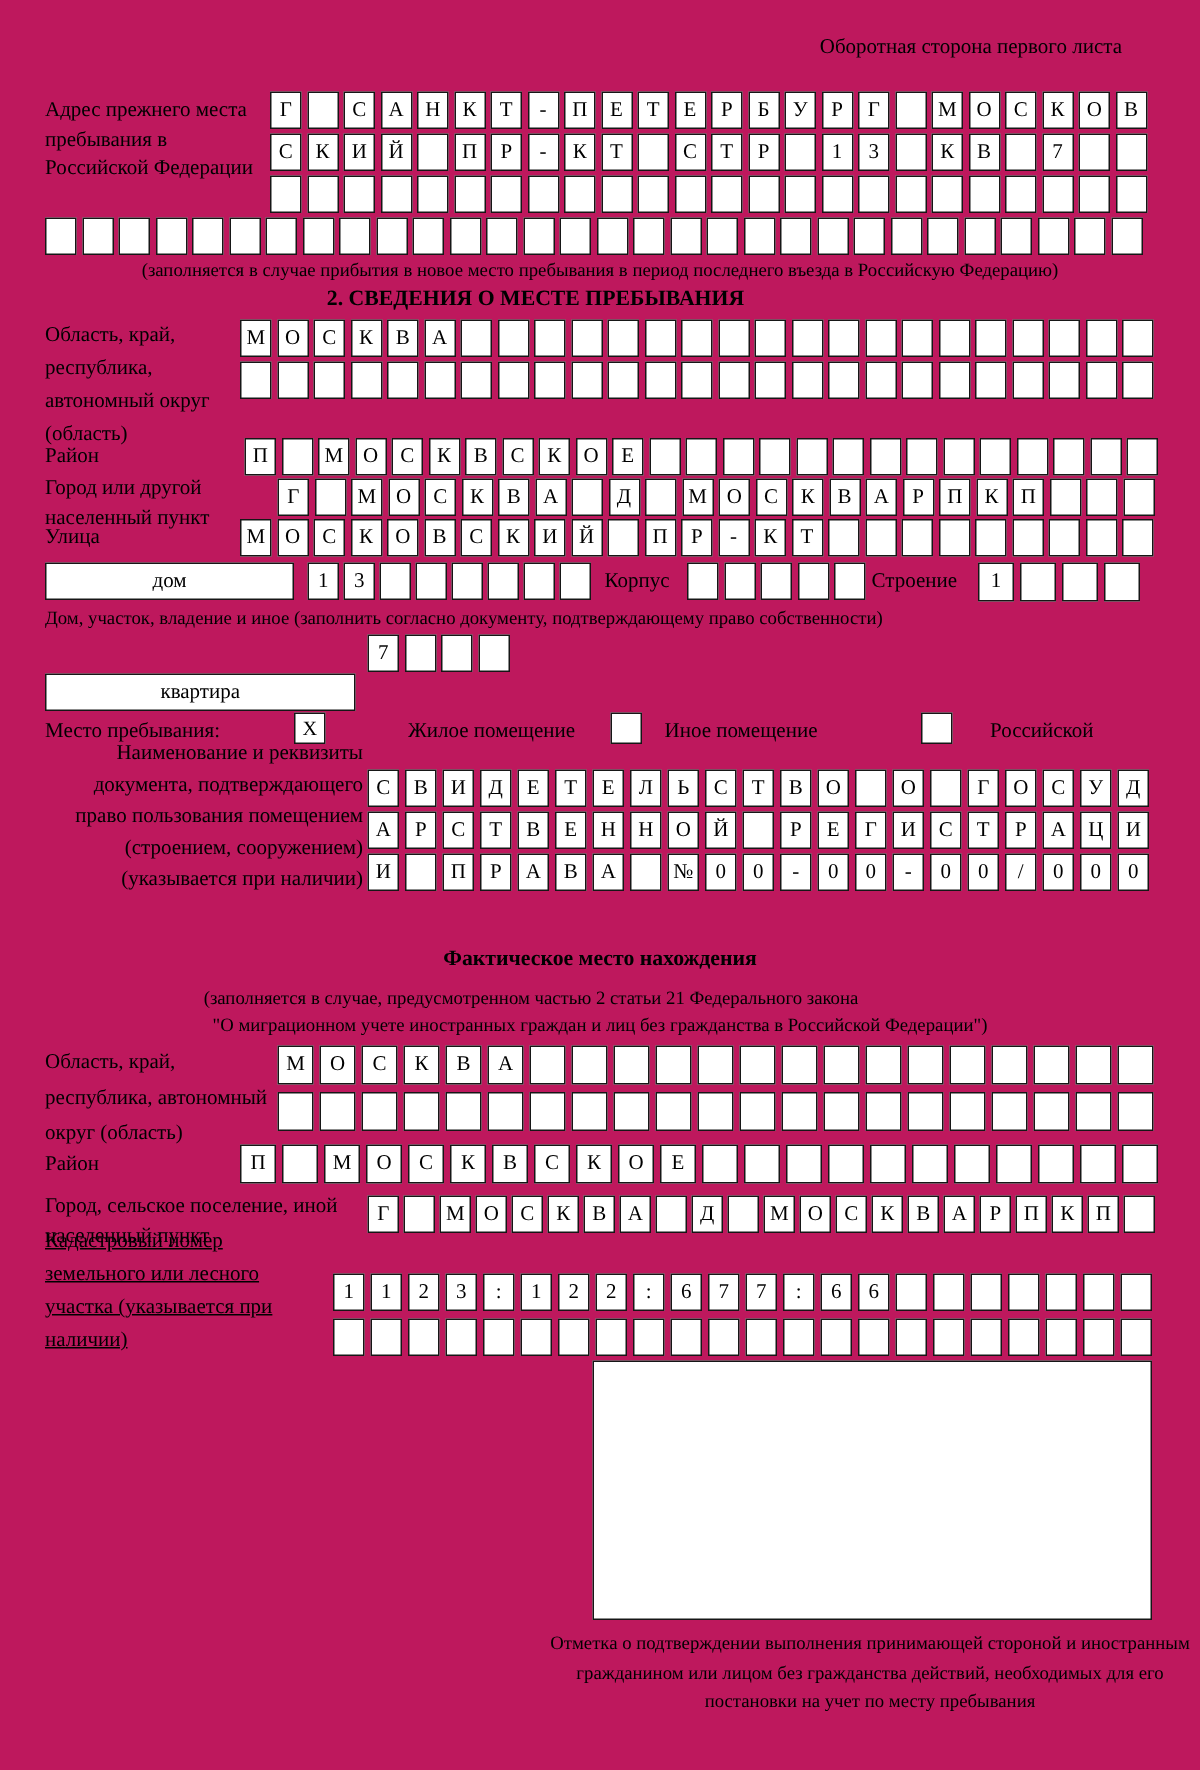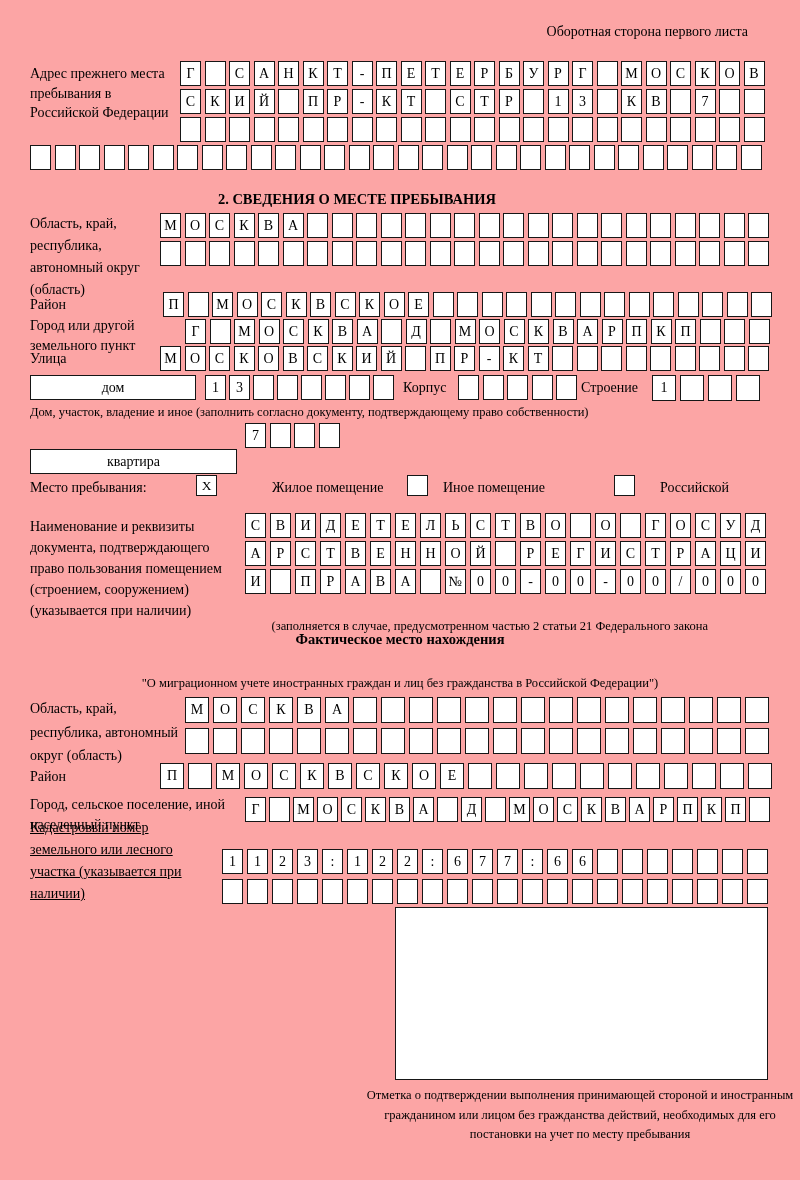--- a/index.html
+++ b/index.html
@@ -1,18 +1,18 @@
 <!DOCTYPE html>
 <html><head>
 <meta charset="utf-8">
 <style>
   * { margin:0; padding:0; box-sizing:border-box; }
   html,body { background:#fff; }
   body { font-family:"Liberation Serif","DejaVu Serif",serif; color:#000; }
-  #page { position:relative; width:800px; height:1180px; background:#fca5a5; overflow:hidden; }
+  #page { position:relative; width:800px; height:1180px; background:#be185d; overflow:hidden; }
   .abs { position:absolute; }
   .label { font-size:14px; line-height:19.5px; }
   .note { font-size:12.5px; line-height:17px; }
   .center { text-align:center; }
   .bold { font-weight:bold; }
   .row { display:flex; gap:3.5px; }
   .row-g3 { gap:3px; }
   .row-g4 { gap:4px; }
   .cbox { flex:0 0 auto; width:21px; height:25px; border:1.7px solid #161616;
           display:flex; align-items:center; justify-content:center;
@@ -135,20 +135,21 @@
       <div class="cbox"></div>
       <div class="cbox"></div>
       <div class="cbox"></div>
       <div class="cbox"></div>
       <div class="cbox"></div>
       <div class="cbox"></div>
       <div class="cbox"></div>
       <div class="cbox"></div>
       <div class="cbox"></div>
     </div>
+  <div class="abs note center" style="left:0; top:172px; width:800px;">(заполняется в случае прибытия в новое место пребывания в период последнего въезда в Российскую Федерацию)</div>
 
   <div class="abs bold center" style="left:0; top:191px; width:714px; font-size:14.5px;">2. СВЕДЕНИЯ О МЕСТЕ ПРЕБЫВАНИЯ</div>
 
   <div class="abs label" style="left:30px; top:213px; width:132px; line-height:22px;">Область, край, республика, автономный округ (область)</div>
   <div class="abs row" style="left:160px; top:213px;">
       <div class="cbox">М</div>
       <div class="cbox">О</div>
       <div class="cbox">С</div>
       <div class="cbox">К</div>
       <div class="cbox">В</div>
@@ -223,21 +224,21 @@
       <div class="cbox"></div>
       <div class="cbox"></div>
       <div class="cbox"></div>
       <div class="cbox"></div>
       <div class="cbox"></div>
       <div class="cbox"></div>
       <div class="cbox"></div>
       <div class="cbox"></div>
     </div>
 
-  <div class="abs label" style="left:30px; top:316px; width:160px;">Город или другой земельного пункт</div>
+  <div class="abs label" style="left:30px; top:316px; width:160px;">Город или другой населенный пункт</div>
   <div class="abs row" style="left:185px; top:319px;">
       <div class="cbox">Г</div>
       <div class="cbox"></div>
       <div class="cbox">М</div>
       <div class="cbox">О</div>
       <div class="cbox">С</div>
       <div class="cbox">К</div>
       <div class="cbox">В</div>
       <div class="cbox">А</div>
       <div class="cbox"></div>
@@ -324,21 +325,21 @@
     </div>
 
   <div class="abs label" style="left:30px; top:478px;">Место пребывания:</div>
   <div class="abs chk" style="left:196px; top:475px;">X</div>
   <div class="abs label" style="left:229px; top:478px;margin-left:43px;">Жилое помещение</div>
   <div class="abs chk" style="left:407px; top:475px;"></div>
   <div class="abs label" style="left:443px; top:478px;">Иное помещение</div>
   <div class="abs chk" style="left:614px; top:475px;"></div>
   <div class="abs label" style="left:660px; top:478px;">Российской</div>
 
-  <div class="abs label" style="left:30px; top:516px; width:212px; line-height:21px;">Наименование и реквизиты документа, подтверждающего право пользования помещением (строением, сооружением) (указывается при наличии)</div>
+  <div class="abs label" style="left:30px; top:492px; width:212px; line-height:21px;text-align:right;">Наименование и реквизиты документа, подтверждающего право пользования помещением (строением, сооружением) (указывается при наличии)</div>
   <div class="abs row row-g4" style="left:245px; top:513px;">
       <div class="cbox">С</div>
       <div class="cbox">В</div>
       <div class="cbox">И</div>
       <div class="cbox">Д</div>
       <div class="cbox">Е</div>
       <div class="cbox">Т</div>
       <div class="cbox">Е</div>
       <div class="cbox">Л</div>
       <div class="cbox">Ь</div>
@@ -396,21 +397,21 @@
       <div class="cbox">-</div>
       <div class="cbox">0</div>
       <div class="cbox">0</div>
       <div class="cbox">/</div>
       <div class="cbox">0</div>
       <div class="cbox">0</div>
       <div class="cbox">0</div>
     </div>
 
   <div class="abs bold center" style="left:0; top:631px; width:800px; font-size:14.5px;">Фактическое место нахождения</div>
-  <div class="abs note center" style="left:0; top:618px; width:708px;text-align:right;">(заполняется в случае, предусмотренном частью 2 статьи 21 Федерального закона</div>
+  <div class="abs note center" style="left:0; top:657px; width:708px;">(заполняется в случае, предусмотренном частью 2 статьи 21 Федерального закона</div>
   <div class="abs note center" style="left:0; top:675px; width:800px;">"О миграционном учете иностранных граждан и лиц без гражданства в Российской Федерации")</div>
 
   <div class="abs label" style="left:30px; top:697px; width:152px; line-height:23.5px;">Область, край, республика, автономный округ (область)</div>
   <div class="abs row row-lg row-g4" style="left:185px; top:697px;">
       <div class="cbox">М</div>
       <div class="cbox">О</div>
       <div class="cbox">С</div>
       <div class="cbox">К</div>
       <div class="cbox">В</div>
       <div class="cbox">А</div>

